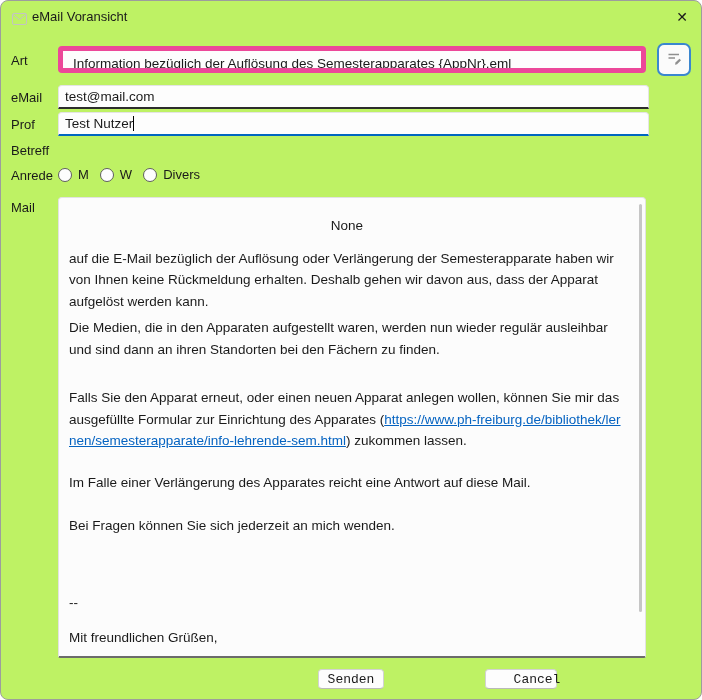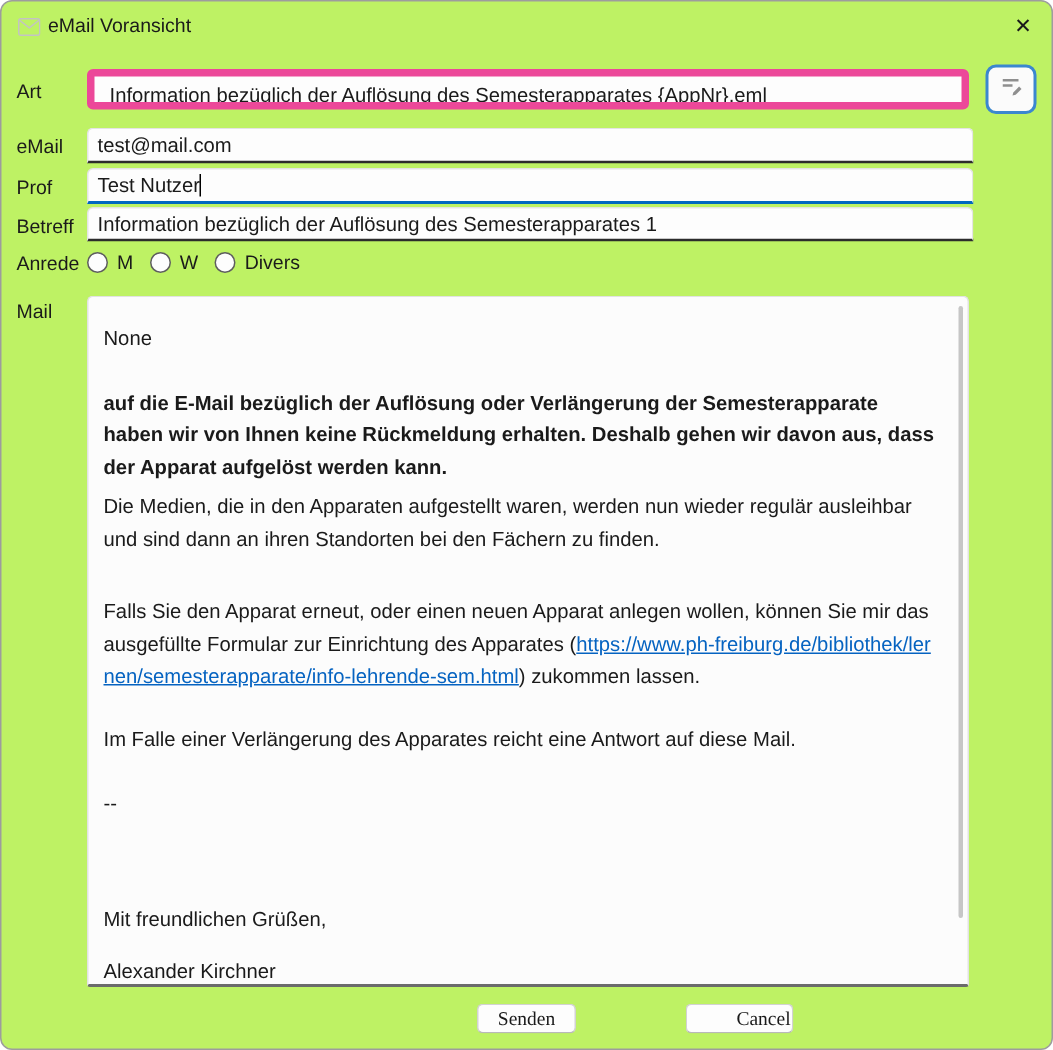--- a/index.html
+++ b/index.html
@@ -51,43 +51,43 @@
   }
   .radio-label{font-size:13px;}
   
   .mailbox{
     position:absolute;left:57px;top:196px;width:588px;height:461px;
     background:#fcfcfc;border:1px solid #e2e2e2;border-bottom:2px solid #6b6b6b;
     border-radius:4px 4px 2px 2px;padding:17px 20px 0 10px;overflow:hidden;
     font-size:13.5px;line-height:21.5px;cursor:text;
   }
   .mailbox p{margin:0;word-wrap:break-word;}
-  .mailbox p:nth-of-type(1){margin-bottom:21px;}
-  .mailbox p:nth-of-type(2){margin-bottom:5px;font-weight:bold;}
+  .mailbox p:nth-of-type(1){margin-bottom:11px;text-align:center;}
+  .mailbox p:nth-of-type(2){margin-bottom:5px;}
   .mailbox p:nth-of-type(3){margin-bottom:27px;}
   .mailbox p:nth-of-type(4){margin-bottom:20px;}
   .mailbox p:nth-of-type(5){margin-bottom:22px;}
   .mailbox p:nth-of-type(6){margin-bottom:55px;}
   .mailbox p:nth-of-type(7){margin-bottom:14px;}
   .mailbox p:nth-of-type(8){margin-bottom:9px;}
   .mailbox a{color:#0563c1;text-decoration:underline;word-break:break-all;}
   .scroll-thumb{
     position:absolute;right:3px;top:6px;width:3px;height:408px;
     background:#c6c6c6;border-radius:2px;
   }
   
   .btn{
     position:absolute;top:668px;height:20px;
     background:#fdfdfd;border:1px solid #d2d2d2;border-bottom-color:#b9b9b9;
     border-radius:4px;font-size:13px;color:#1a1a1a;
     display:flex;align-items:center;justify-content:center;cursor:default;
-    font-family:Liberation Serif, serif;padding:0;
+    font-family:Liberation Mono, monospace;padding:0;
   }
   .btn-send{left:317px;width:66px;}
-  .btn-cancel{left:456px;width:72px;padding-left:32px;}
+  .btn-cancel{left:484px;width:72px;padding-left:32px;}
 </style>
 </head>
 <body>
 
 <div class="window">
 
   <div class="titlebar">
     <span class="app-icon">
       <svg width="15" height="12" viewBox="0 0 15 12">
         <rect x="0.5" y="0.5" width="14" height="11" rx="1.5" fill="none" stroke="#c3c3c3" stroke-width="1"></rect>
@@ -121,23 +121,20 @@
   <div class="textfield" style="top:84px;">
     <span>test@mail.com</span>
   </div>
 
   <span class="flabel" style="top:116px;">Prof</span>
   <div class="textfield focused" style="top:111px;">
     <span>Test Nutzer</span><span class="caret"></span>
   </div>
 
   <span class="flabel" style="top:142px;">Betreff</span>
-  <div class="textfield" style="top:137px;height:23px;">
-    <span>Information bezüglich der Auflösung des Semesterapparates 1</span>
-  </div>
 
   <span class="flabel" style="top:167px;text-align:right;">Anrede</span>
   <div class="radio-row">
     <div class="radio-option">
       <span class="radio-circle"></span>
       <span class="radio-label">M</span>
     </div>
     <div class="radio-option">
       <span class="radio-circle"></span>
       <span class="radio-label">W</span>
@@ -149,20 +146,21 @@
   </div>
 
   <span class="flabel" style="top:199px;">Mail</span>
   <div class="mailbox">
     <div>
         <p>None</p>
         <p>auf die E-Mail bezüglich der Auflösung oder Verlängerung der Semesterapparate haben wir von Ihnen keine Rückmeldung erhalten. Deshalb gehen wir davon aus, dass der Apparat aufgelöst werden kann.</p>
         <p> Die Medien, die in den Apparaten aufgestellt waren, werden nun wieder regulär ausleihbar und sind dann an ihren Standorten bei den Fächern zu finden.</p>
         <p>Falls Sie den Apparat erneut, oder einen neuen Apparat anlegen wollen, können Sie mir das ausgefüllte Formular zur Einrichtung des Apparates (<a href="#">https://www.ph-freiburg.de/bibliothek/lernen/semesterapparate/info-lehrende-sem.html</a>) zukommen lassen.</p>
         <p>Im Falle einer Verlängerung des Apparates reicht eine Antwort auf diese Mail.</p>
+        <p>Bei Fragen können Sie sich jederzeit an mich wenden.</p>
         <p>--</p>
         <p>Mit freundlichen Grüßen,</p>
         <p>Alexander Kirchner</p>
       </div>
     <div class="scroll-thumb"></div>
   </div>
 
   <button class="btn btn-send">Senden</button>
   <button class="btn btn-cancel">Cancel</button>
 

